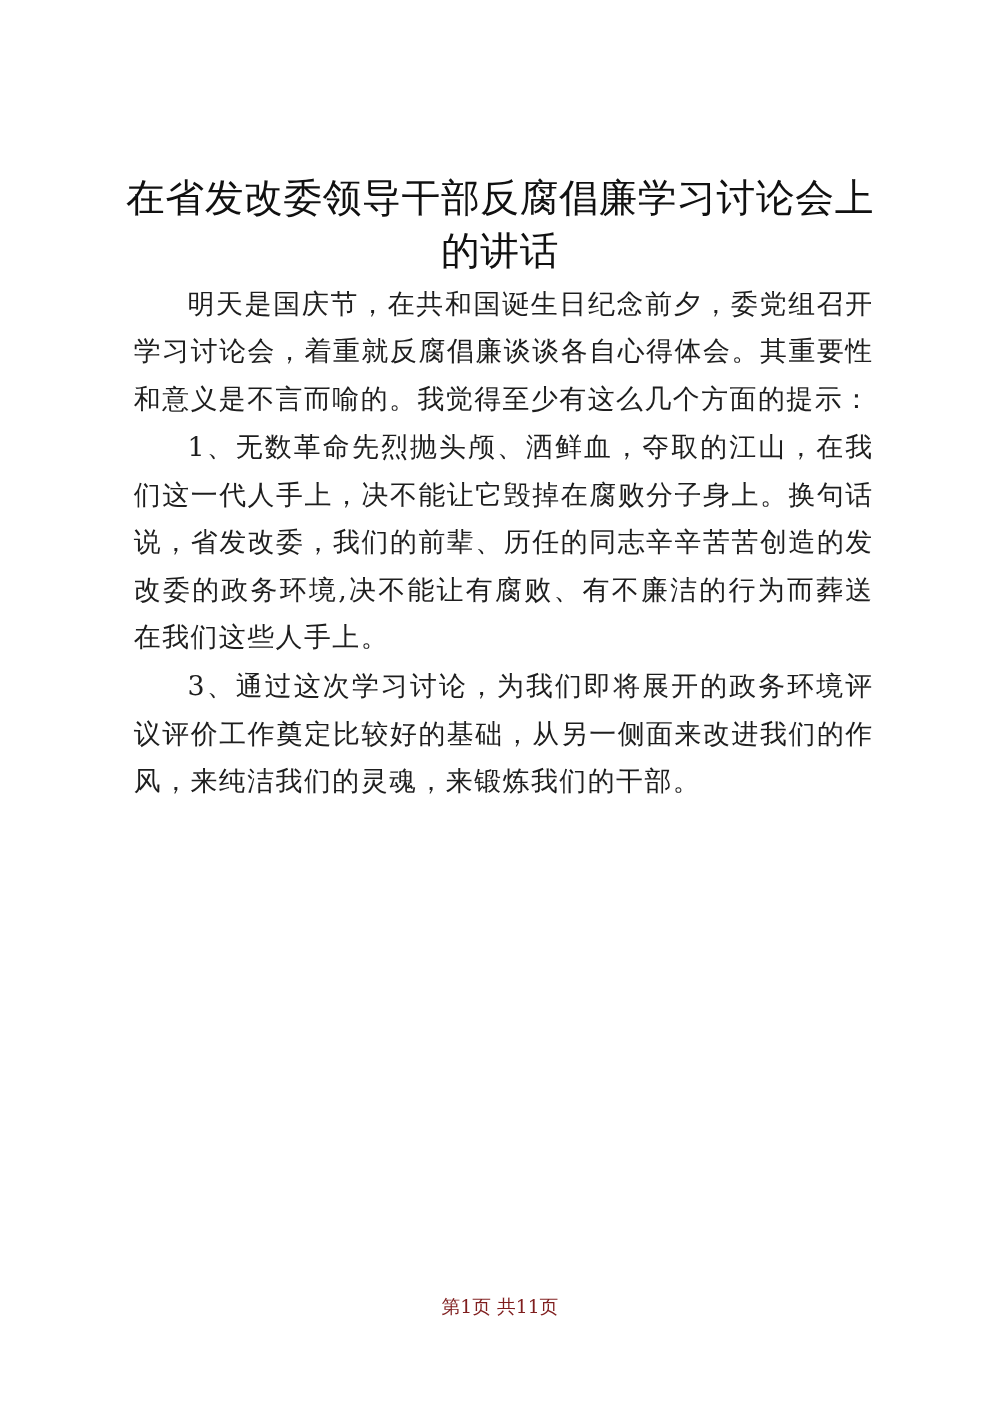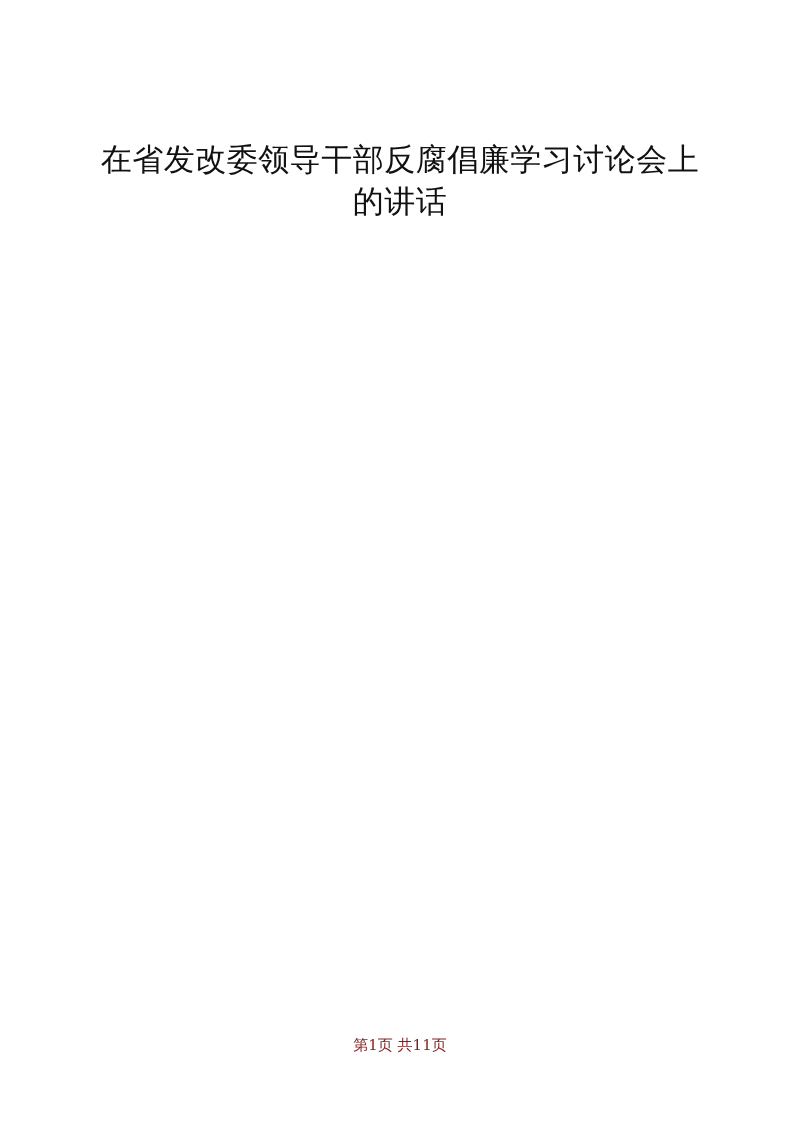--- a/index.html
+++ b/index.html
@@ -15,16 +15,19 @@
   .footer { position:absolute; left:0; width:800px; top:1036px; text-align:center;
             font-size:15px; color:#7f1d1d; }
 </style>
 </head>
 <body>
 
 <div class="page">
   <div class="title">在省发改委领导干部反腐倡廉学习讨论会上的讲话</div>
 
   <div class="body">
+    <p class="para">明天是国庆节，在共和国诞生日纪念前夕，委党组召开学习讨论会，着重就反腐倡廉谈谈各自心得体会。其重要性和意义是不言而喻的。我觉得至少有这么几个方面的提示：</p>
+    <p class="para">1、无数革命先烈抛头颅、洒鲜血，夺取的江山，在我们这一代人手上，决不能让它毁掉在腐败分子身上。换句话说，省发改委，我们的前辈、历任的同志辛辛苦苦创造的发改委的政务环境,决不能让有腐败、有不廉洁的行为而葬送在我们这些人手上。</p>
+    <p class="para">3、通过这次学习讨论，为我们即将展开的政务环境评议评价工作奠定比较好的基础，从另一侧面来改进我们的作风，来纯洁我们的灵魂，来锻炼我们的干部。</p>
   </div>
 
   <div class="footer">第1页 共11页</div>
 </div>
 
 </body></html>

